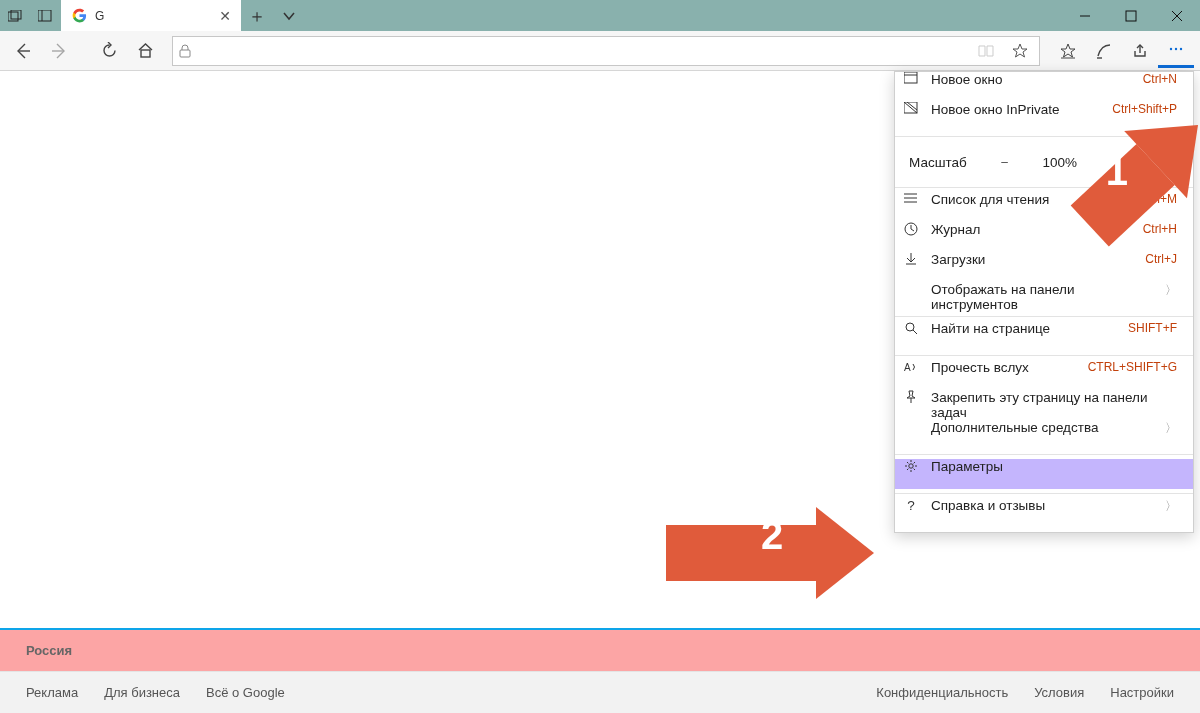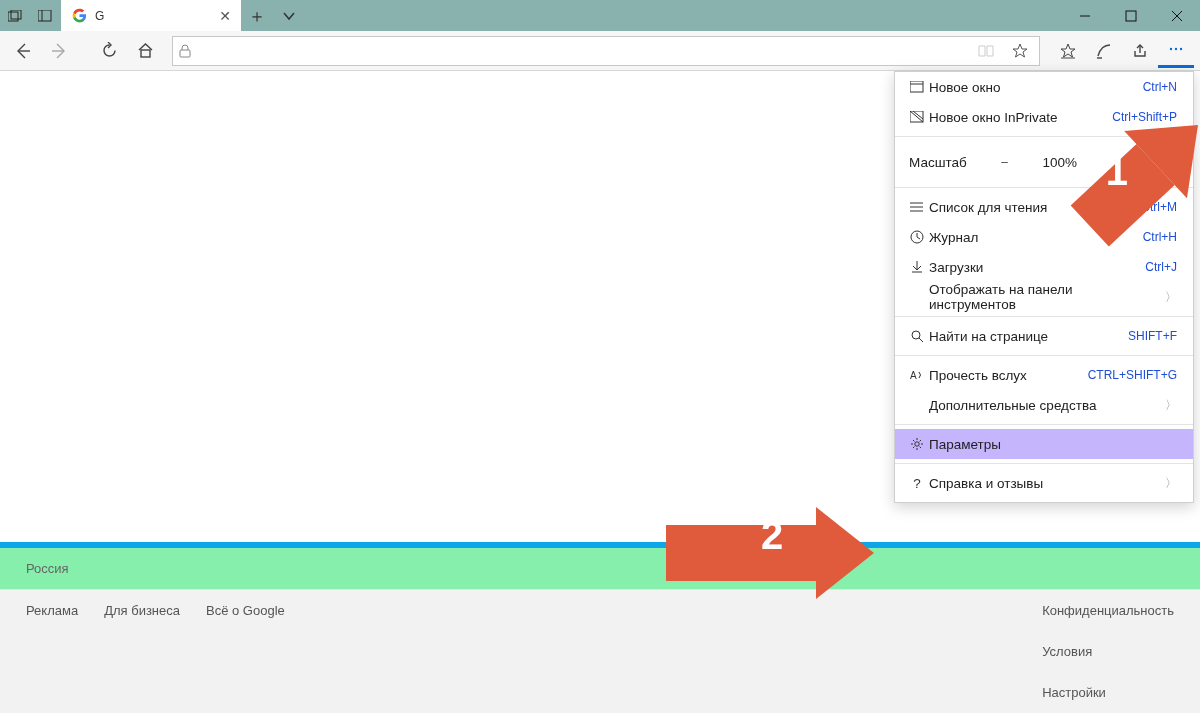--- a/index.html
+++ b/index.html
@@ -86,59 +86,60 @@
     position: relative;
     height: calc(713px - 31px - 40px);
     background:#fff;
   }
   .google-footer {
     position:absolute; left:0; right:0; bottom:0;
     font-size:13px;
     color:#555;
   }
   .google-footer .row1 {
-    background:#86efac;
-    border-top:6px solid #0ea5e9;
+    background:#fca5a5;
+    border-top:2px solid #0ea5e9;
     padding:13px 26px;
     color:#666;
+    font-weight:bold;
   }
   .google-footer .row2 {
     background:#f2f2f2;
     border-top:1px solid #e4e4e4;
     padding:13px 26px;
     display:flex;
   }
-  .google-footer .row2 .left { display:flex; gap:26px; }
-  .google-footer .row2 .right { margin-left:auto; display:flex; gap:26px;flex-direction:column; }
+  .google-footer .row2 .left { display:flex; gap:26px;align-items:flex-end; }
+  .google-footer .row2 .right { margin-left:auto; display:flex; gap:26px; }
   .google-footer a { color:#555; text-decoration:none; }
 
   
   .menu {
     position:absolute;
     top:0; right:6px;
     width:300px;
     background:#fff;
     border:1px solid #cfcfcf;
     box-shadow: 0 4px 14px rgba(0,0,0,.18);
     font-size:13.5px;
     color:#222;
     padding-bottom:4px;
     z-index:5;
   }
   .menu .sep { height:1px; background:#e3e3e3; margin:4px 0;}
   .menu .item {
-    display:flex; align-items:center;
+    display:flex; align-items:flex-start;
     height:30px;
-    padding: 0 16px 0 14px;
-    gap:4px;
+    padding: 0 16px 0 8px;
+    gap:12px;
   }
   .menu .item.highlight { background:#c4b5fd; }
   .menu .item .mi-icon { width:16px; display:flex; justify-content:center; color:#333; }
   .menu .item .mi-label { flex:1; }
-  .menu .item .mi-short { color:#1d4ed8; font-size:12px; }
+  .menu .item .mi-short { color:#c2410c; font-size:12px; }
   .menu .item .mi-chev  { color:#8a8a8a; font-size:12px; }
   .menu .zoomrow {
     display:flex; align-items:center;
     height:42px;
     padding: 0 16px 0 14px;
     gap:28px;
   }
   .menu .zoomrow .zlabel { flex:1; }
   .menu .zoomrow .zbtn { width:22px; text-align:center; color:#555;}
   .menu .zoomrow .zval { width:44px; text-align:left; }
@@ -405,20 +406,29 @@
     <div class="sep"></div>
     <div class="item">
       <span class="mi-icon">
           <svg width="14" height="14" viewBox="0 0 14 14">
             <text x="0" y="11" font-size="10" fill="#333">A</text>
             <path d="M9 4 q3 3 0 6" fill="none" stroke="#333"></path>
           </svg>
         </span>
       <span class="mi-label">Прочесть вслух</span>
       <span class="mi-short">CTRL+SHIFT+G</span>
+    </div>
+    <div class="item">
+      <span class="mi-icon">
+          <svg width="14" height="14" viewBox="0 0 14 14">
+            <path d="M5 1h4l-1 5 3 2H3l3-2z" fill="none" stroke="#333"></path>
+            <line x1="7" y1="8" x2="7" y2="13" stroke="#333"></line>
+          </svg>
+        </span>
+      <span class="mi-label">Закрепить эту страницу на панели задач</span>
     </div>
     <div class="item">
       <span class="mi-icon"></span>
       <span class="mi-label">Дополнительные средства</span>
       <span class="mi-chev">〉</span>
     </div>
     <div class="sep"></div>
     <div class="item highlight">
       <span class="mi-icon">
           <svg width="14" height="14" viewBox="0 0 14 14">

